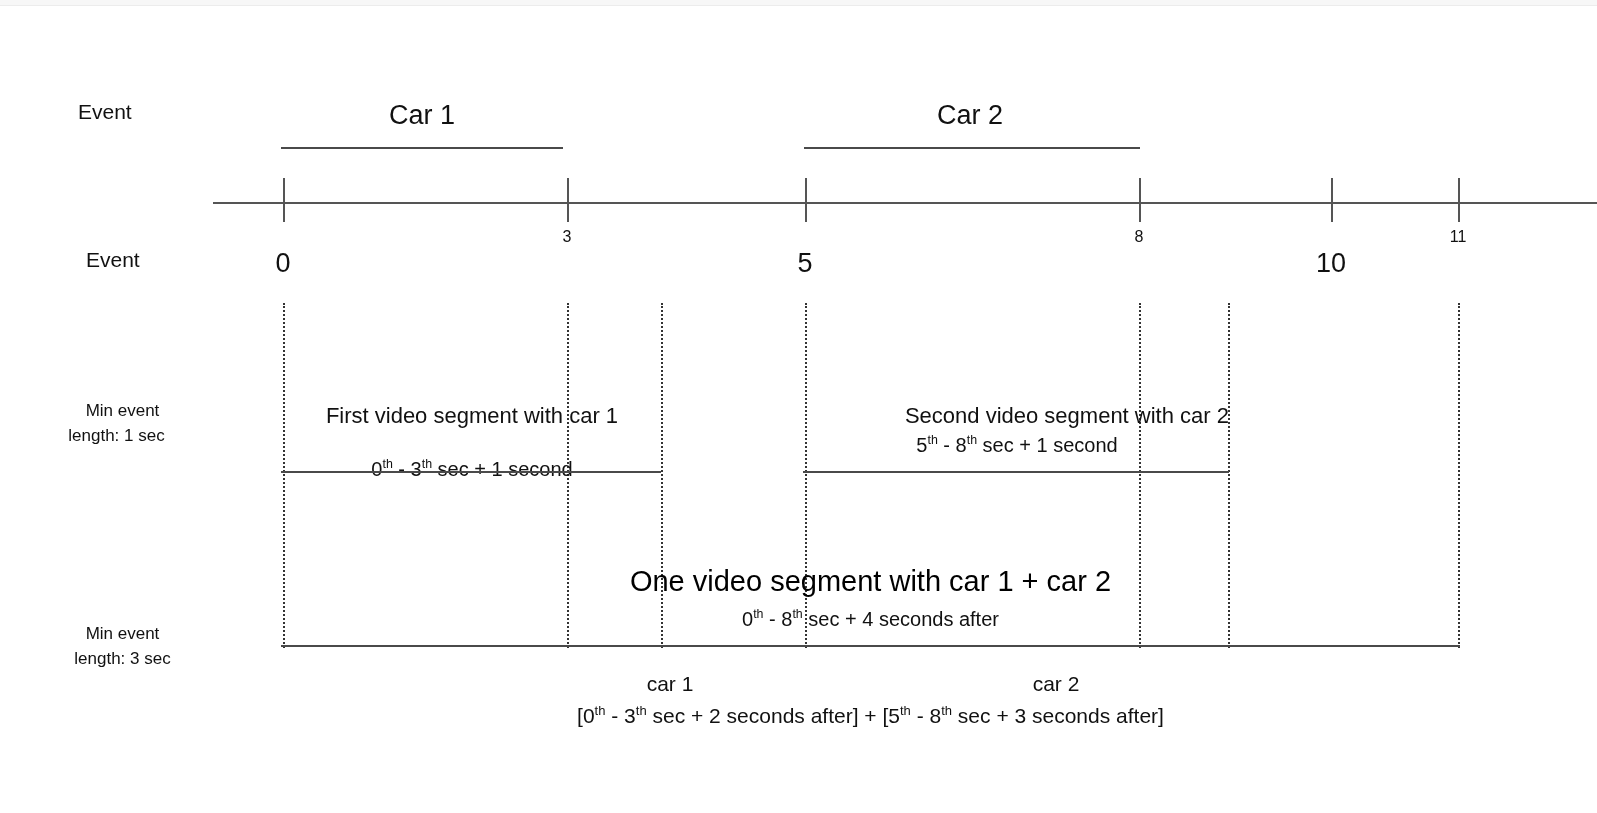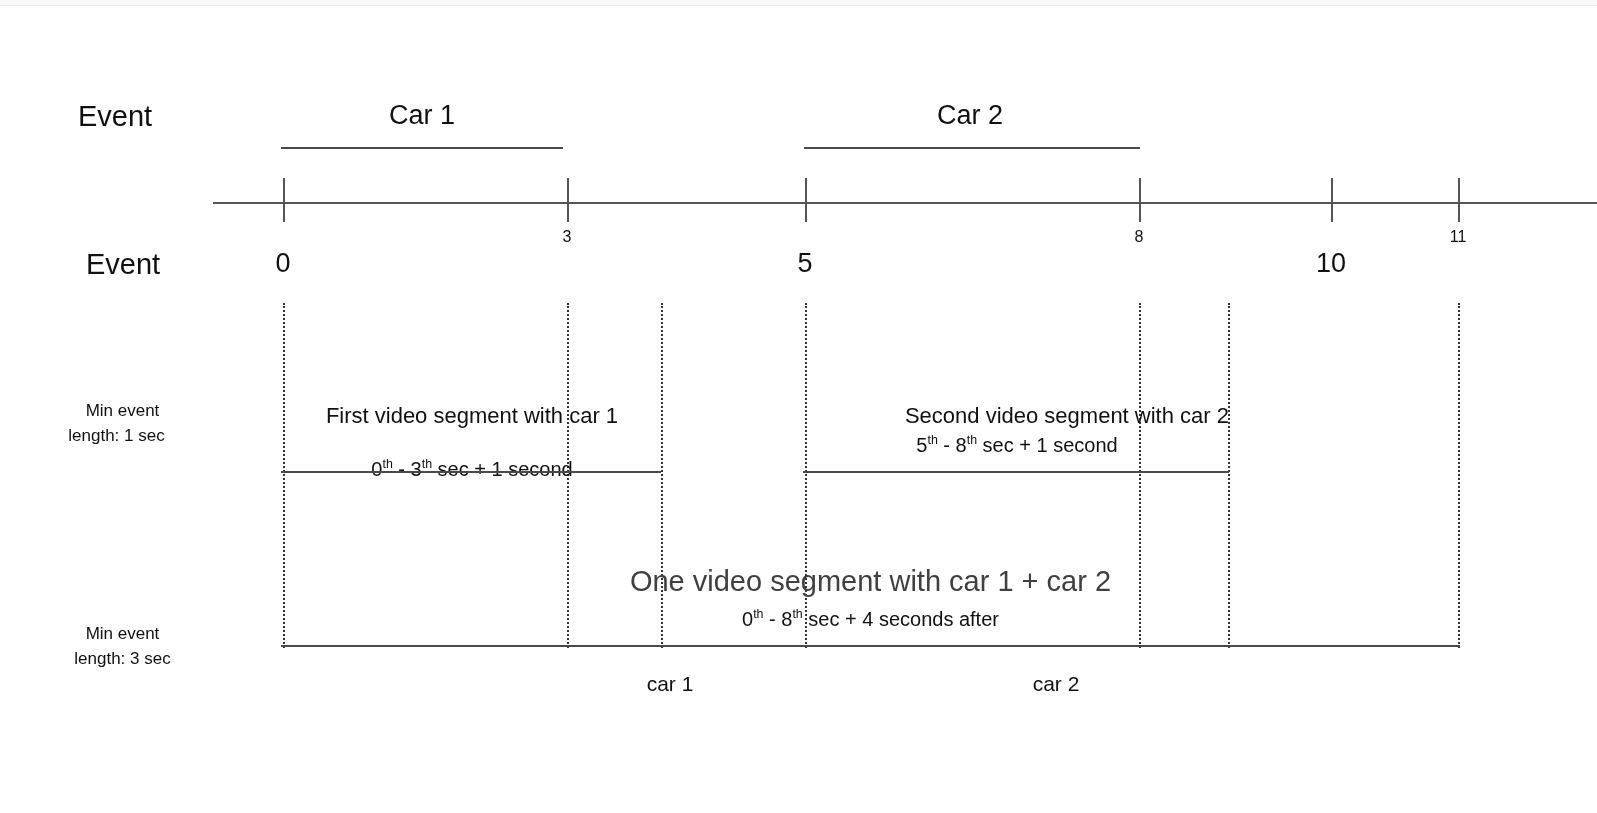--- a/index.html
+++ b/index.html
@@ -24,21 +24,21 @@
     width: 1597px;
     height: 5px;
     background: #f7f7f7;
     border-bottom: 1px solid #ececec;
   }
   .lbl {
     position: absolute;
     white-space: nowrap;
   }
   .row-label {
-    font-size: 29px;
+    font-size: 21px;
     color: #111;
   }
   .small-label {
     font-size: 17px;
     color: #111;
     text-align: center;
     line-height: 1.5;
   }
   .event-title {
     font-size: 27px;
@@ -62,21 +62,21 @@
     line-height: 1.45;
   }
   .seg-text-sub {
     font-size: 20px;
     color: #111;
     text-align: center;
     line-height: 1.45;
   }
   .big-seg-title {
     font-size: 29px;
-    color: #404040;
+    color: #000000;
     text-align: center;
   }
   .bottom-note {
     font-size: 21px;
     color: #111;
     text-align: center;
     line-height: 1.55;
   }
   .hline {
     position: absolute;
@@ -160,14 +160,15 @@
   <div class="lbl seg-text-sub" style="left:805px; top:431px; width:424px;"><span>5</span><sup>th</sup><span> - 8</span><sup>th</sup><span> sec + 1 second</span></div>
   <div class="hline" style="left:803px; top:471px; width:426px;"></div>
 
   <div class="lbl big-seg-title" style="left:283px; top:565px; width:1175px;">One video segment with car 1 + car 2</div>
   <div class="lbl seg-text-sub" style="left:283px; top:605px; width:1175px;"><span>0</span><sup>th</sup><span> - 8</span><sup>th</sup><span> sec + 4 seconds after</span></div>
   <div class="hline" style="left:281px; top:645px; width:1179px;"></div>
 
   <div class="lbl bottom-note" style="left:610px; top:668px; width:120px;">car 1</div>
   <div class="lbl bottom-note" style="left:996px; top:668px; width:120px;">car 2</div>
 
+  <div class="lbl bottom-note" style="left:283px; top:700px; width:1175px;"><span>[0</span><sup>th</sup><span> - 3</span><sup>th</sup><span> sec + 2 seconds after] + [5</span><sup>th</sup><span> - 8</span><sup>th</sup><span> sec + 3 seconds after]</span></div>
 
 </div>
 
 </body></html>

